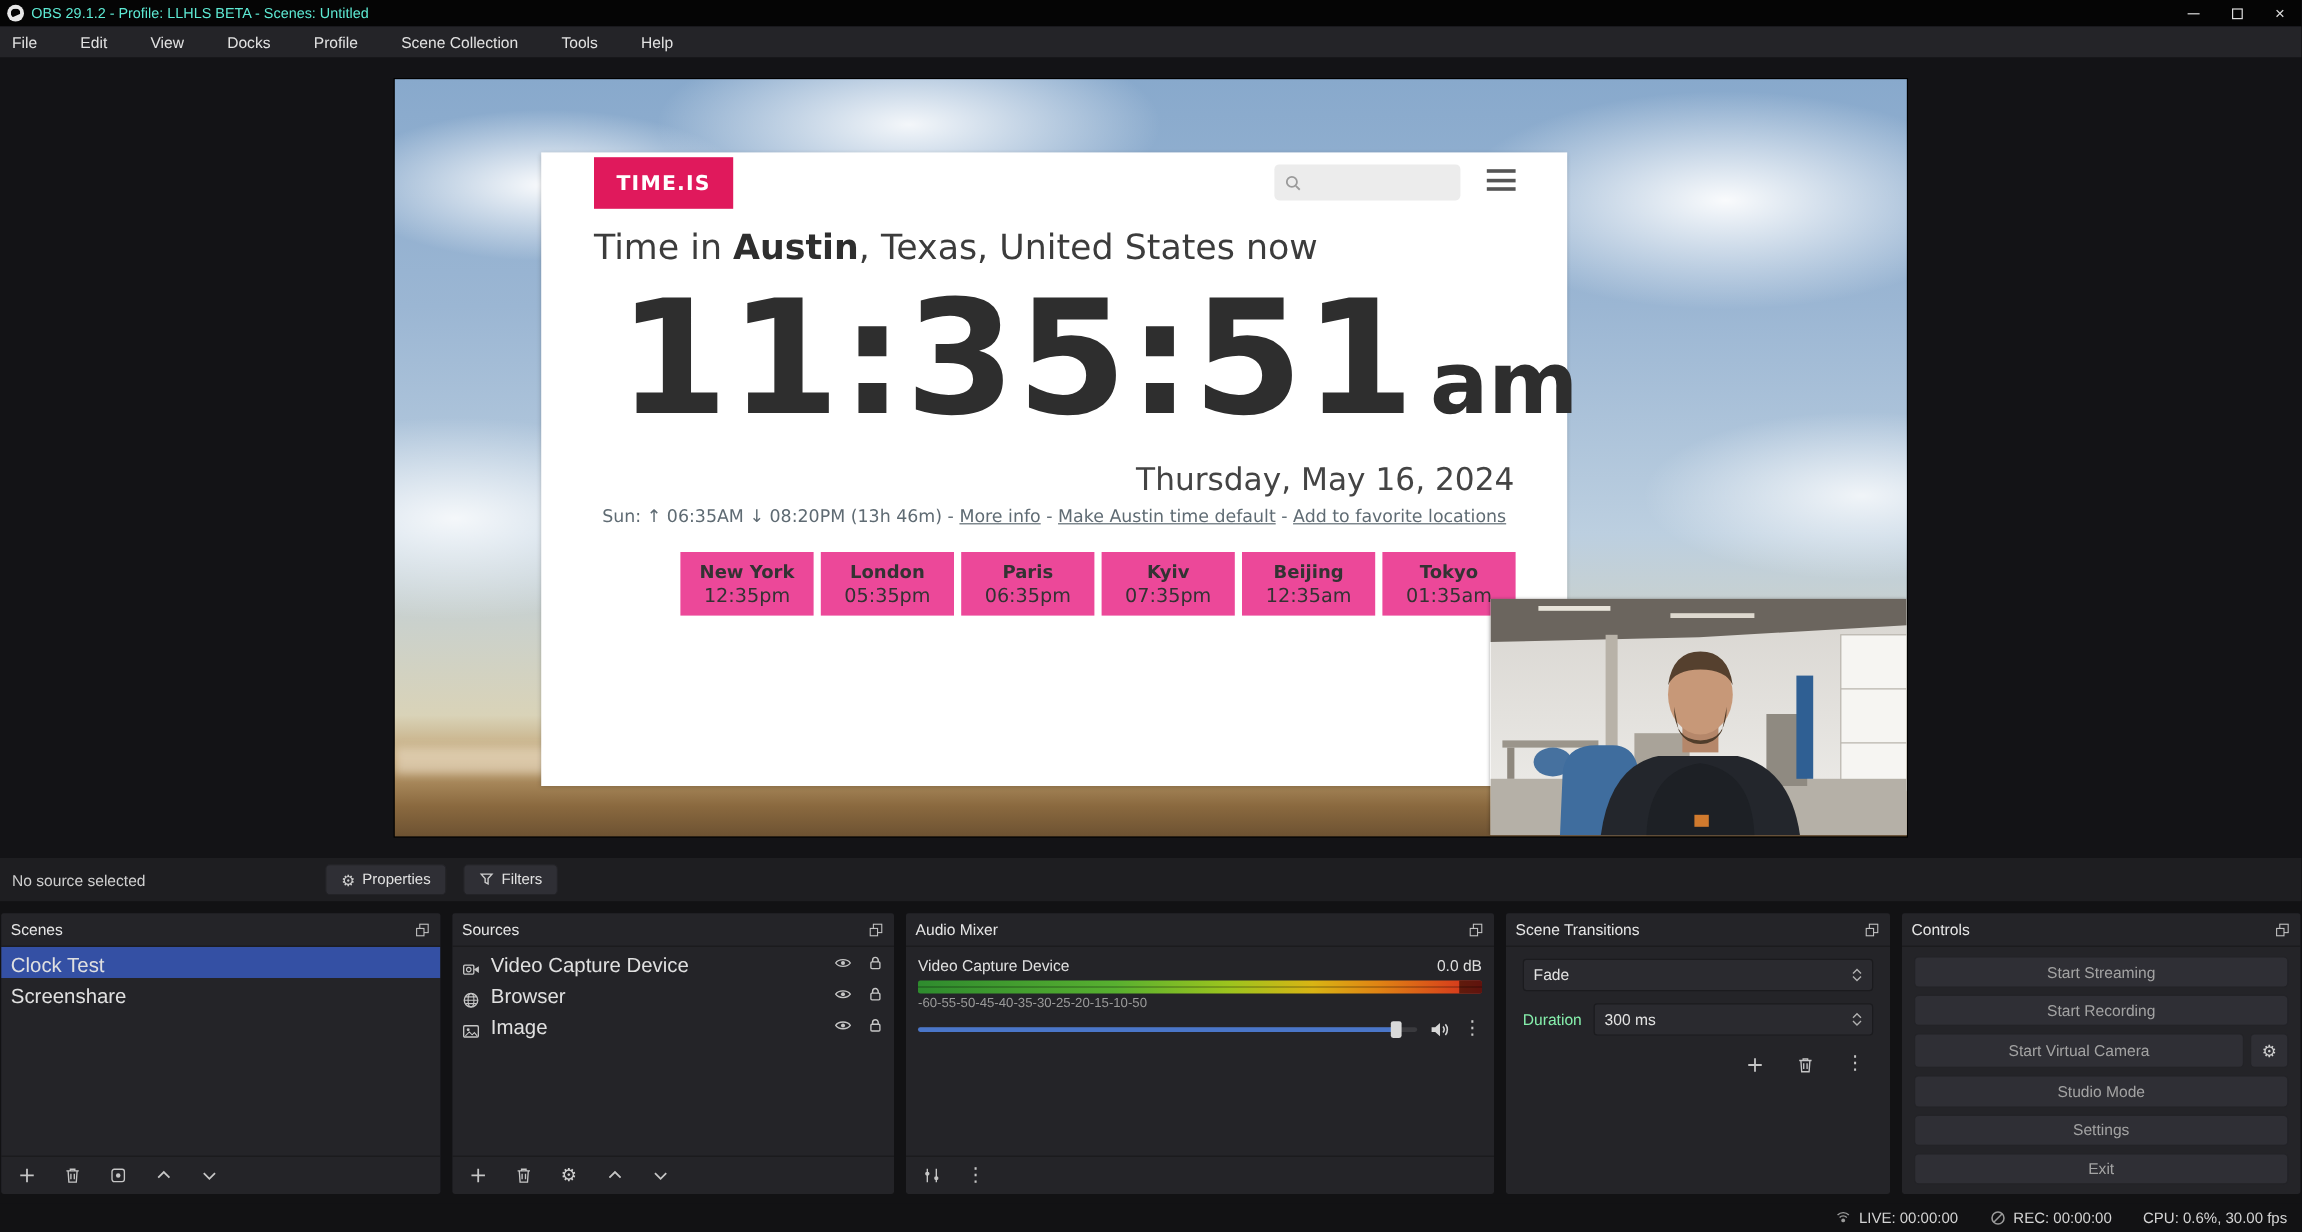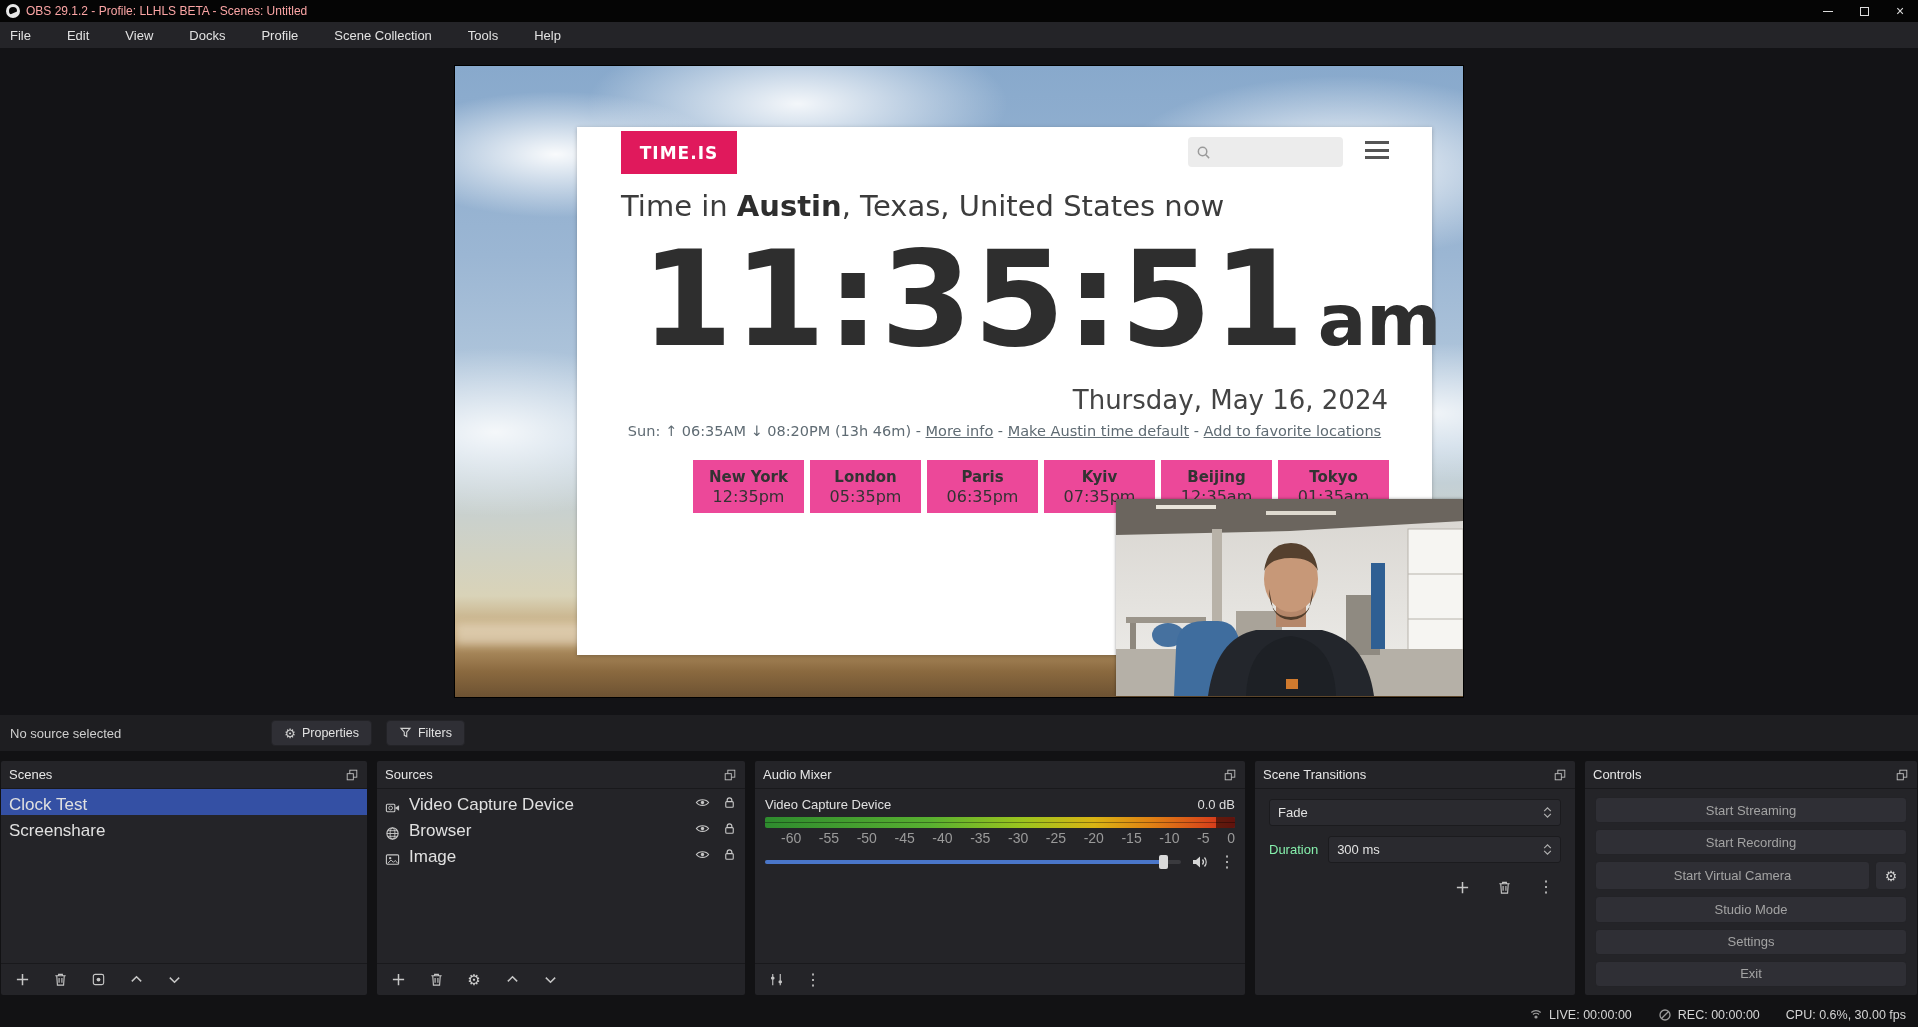--- a/index.html
+++ b/index.html
@@ -5,33 +5,33 @@
   * { margin:0; padding:0; box-sizing:border-box; }
   html,body { width:1918px; height:1027px; overflow:hidden; background:#121214;
               font-family:"Liberation Sans",sans-serif; -webkit-font-smoothing:antialiased; }
   .app { display:flex; flex-direction:column; width:1918px; height:1027px; color:#dcdcdc; }
 
   
   .titlebar { height:22px; background:#050505; display:flex; align-items:center; padding-left:6px; flex:0 0 auto; }
   .obs-logo { width:14px; height:14px; border-radius:50%; background:#e8e8e8; position:relative; margin-right:6px; }
   .obs-logo::after { content:""; position:absolute; left:3px; top:3px; width:8px; height:8px; border-radius:50%;
                      background:#050505; clip-path:polygon(0 0,100% 0,100% 55%,0 100%); }
-  .titlebar .ttext { font-size:12px; color:#fca5a5; }
+  .titlebar .ttext { font-size:12px; color:#5eead4; }
   .win-controls { margin-left:auto; display:flex; height:22px; }
   .win-btn { width:36px; height:22px; display:flex; align-items:center; justify-content:center; color:#dcdcdc; font-size:14px; }
   .glyph-min { width:10px; height:1px; background:#dcdcdc; display:block; }
   .glyph-max { width:9px; height:9px; border:1px solid #dcdcdc; display:block; }
 
   
   .menubar { height:26px; background:#242428; display:flex; align-items:center; font-size:13px; flex:0 0 auto;gap:16px; }
   .menu-item { padding:0 10px; height:26px; display:flex; align-items:center; color:#e2e2e2; }
 
   
   .preview-area { flex:1 1 auto; background:#131316; display:flex; align-items:center; justify-content:center; position:relative; }
-  .canvas { width:1008px; height:631px; position:relative; overflow:hidden; box-shadow:0 0 0 1px #000;
+  .canvas { width:1260px; height:631px; position:relative; overflow:hidden; box-shadow:0 0 0 1px #000;
     background:
       radial-gradient(ellipse 240px 90px at 10% 14%, rgba(255,255,255,.95), rgba(255,255,255,0) 70%),
       radial-gradient(ellipse 300px 110px at 34% 6%, rgba(255,255,255,.9), rgba(255,255,255,0) 70%),
       radial-gradient(ellipse 320px 130px at 88% 16%, rgba(255,255,255,.95), rgba(255,255,255,0) 70%),
       radial-gradient(ellipse 260px 100px at 97% 55%, rgba(255,255,255,.8), rgba(255,255,255,0) 70%),
       radial-gradient(ellipse 300px 120px at 4% 58%, rgba(255,255,255,.85), rgba(255,255,255,0) 70%),
       linear-gradient(180deg,#88a9cc 0%,#9bb6d3 30%,#bccfe0 60%,#d9d3b8 84%,#c0a171 90%,#8a693f 96%,#6d5232 100%);
   }
   .horizon-haze { position:absolute; left:0; right:0; bottom:52px; height:22px; background:rgba(240,232,214,.55); filter:blur(4px); }
 
@@ -89,22 +89,22 @@
   .row-tools svg { width:15px; height:15px; }
 
   
   .mixer-body { padding:8px 10px 0; }
   .mx-toprow { display:flex; font-size:13px; color:#e0e0e0; margin-bottom:5px; }
   .mx-db { margin-left:auto; color:#dedede; }
   .meter { height:11px; border-radius:2px; position:relative; overflow:hidden;
     background:linear-gradient(90deg,#2e8b2e 0%,#58b030 35%,#9cc41e 55%,#d9b414 70%,#e08214 82%,#d42a1e 100%); }
   .meter::before { content:""; position:absolute; left:0; right:0; top:5px; height:1px; background:rgba(0,0,0,.35); }
   .meter-dim { position:absolute; right:0; top:0; bottom:0; width:4%; background:rgba(0,0,0,.55); }
-  .ticks { display:flex; justify-content:space-between; font-size:14px; color:#9a9a9a; margin-top:2px;
-           font-family:"Liberation Sans",sans-serif;margin-left:16px; }
+  .ticks { display:flex; justify-content:flex-start; font-size:11px; color:#9a9a9a; margin-top:2px;
+           font-family:"Liberation Sans",sans-serif; }
   .vol-row { display:flex; align-items:center; gap:10px; margin-top:8px; }
   .vol-track { flex:1; height:4px; background:#3a3a3e; border-radius:2px; position:relative; }
   .vol-fill { position:absolute; left:0; top:0; bottom:0; width:96%; background:#4a76c9; border-radius:2px; }
   .vol-handle { position:absolute; left:calc(96% - 5px); top:-5px; width:9px; height:14px; background:#d9d9d9; border-radius:2px; }
   .spk { width:18px; height:16px; color:#d6d6d6; }
 
   
   .tr-body { padding:10px 14px 0; display:flex; flex-direction:column; gap:10px; }
   .combo { height:27px; background:#2a2a2f; border:1px solid #1b1b1e; border-radius:3px; display:flex;
            align-items:center; padding:0 8px; font-size:13px; color:#e2e2e2;justify-content:center; }

